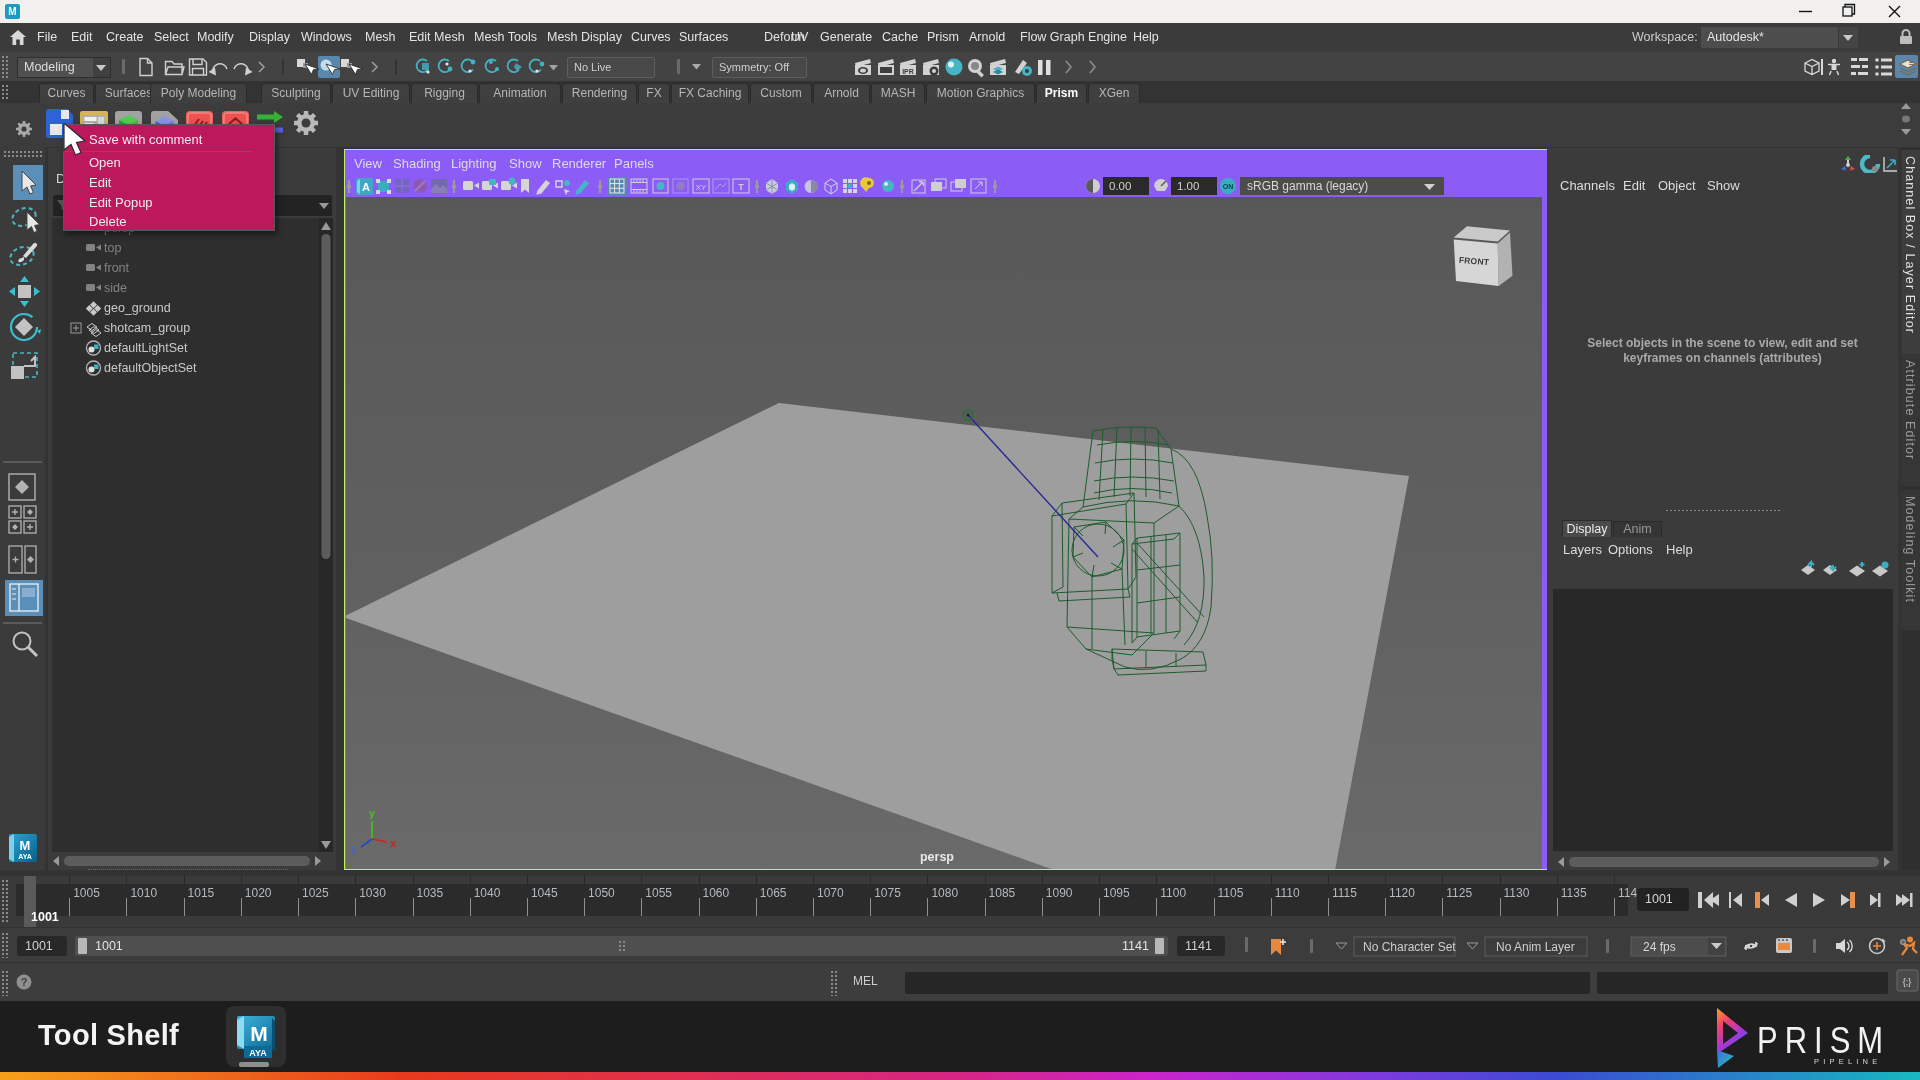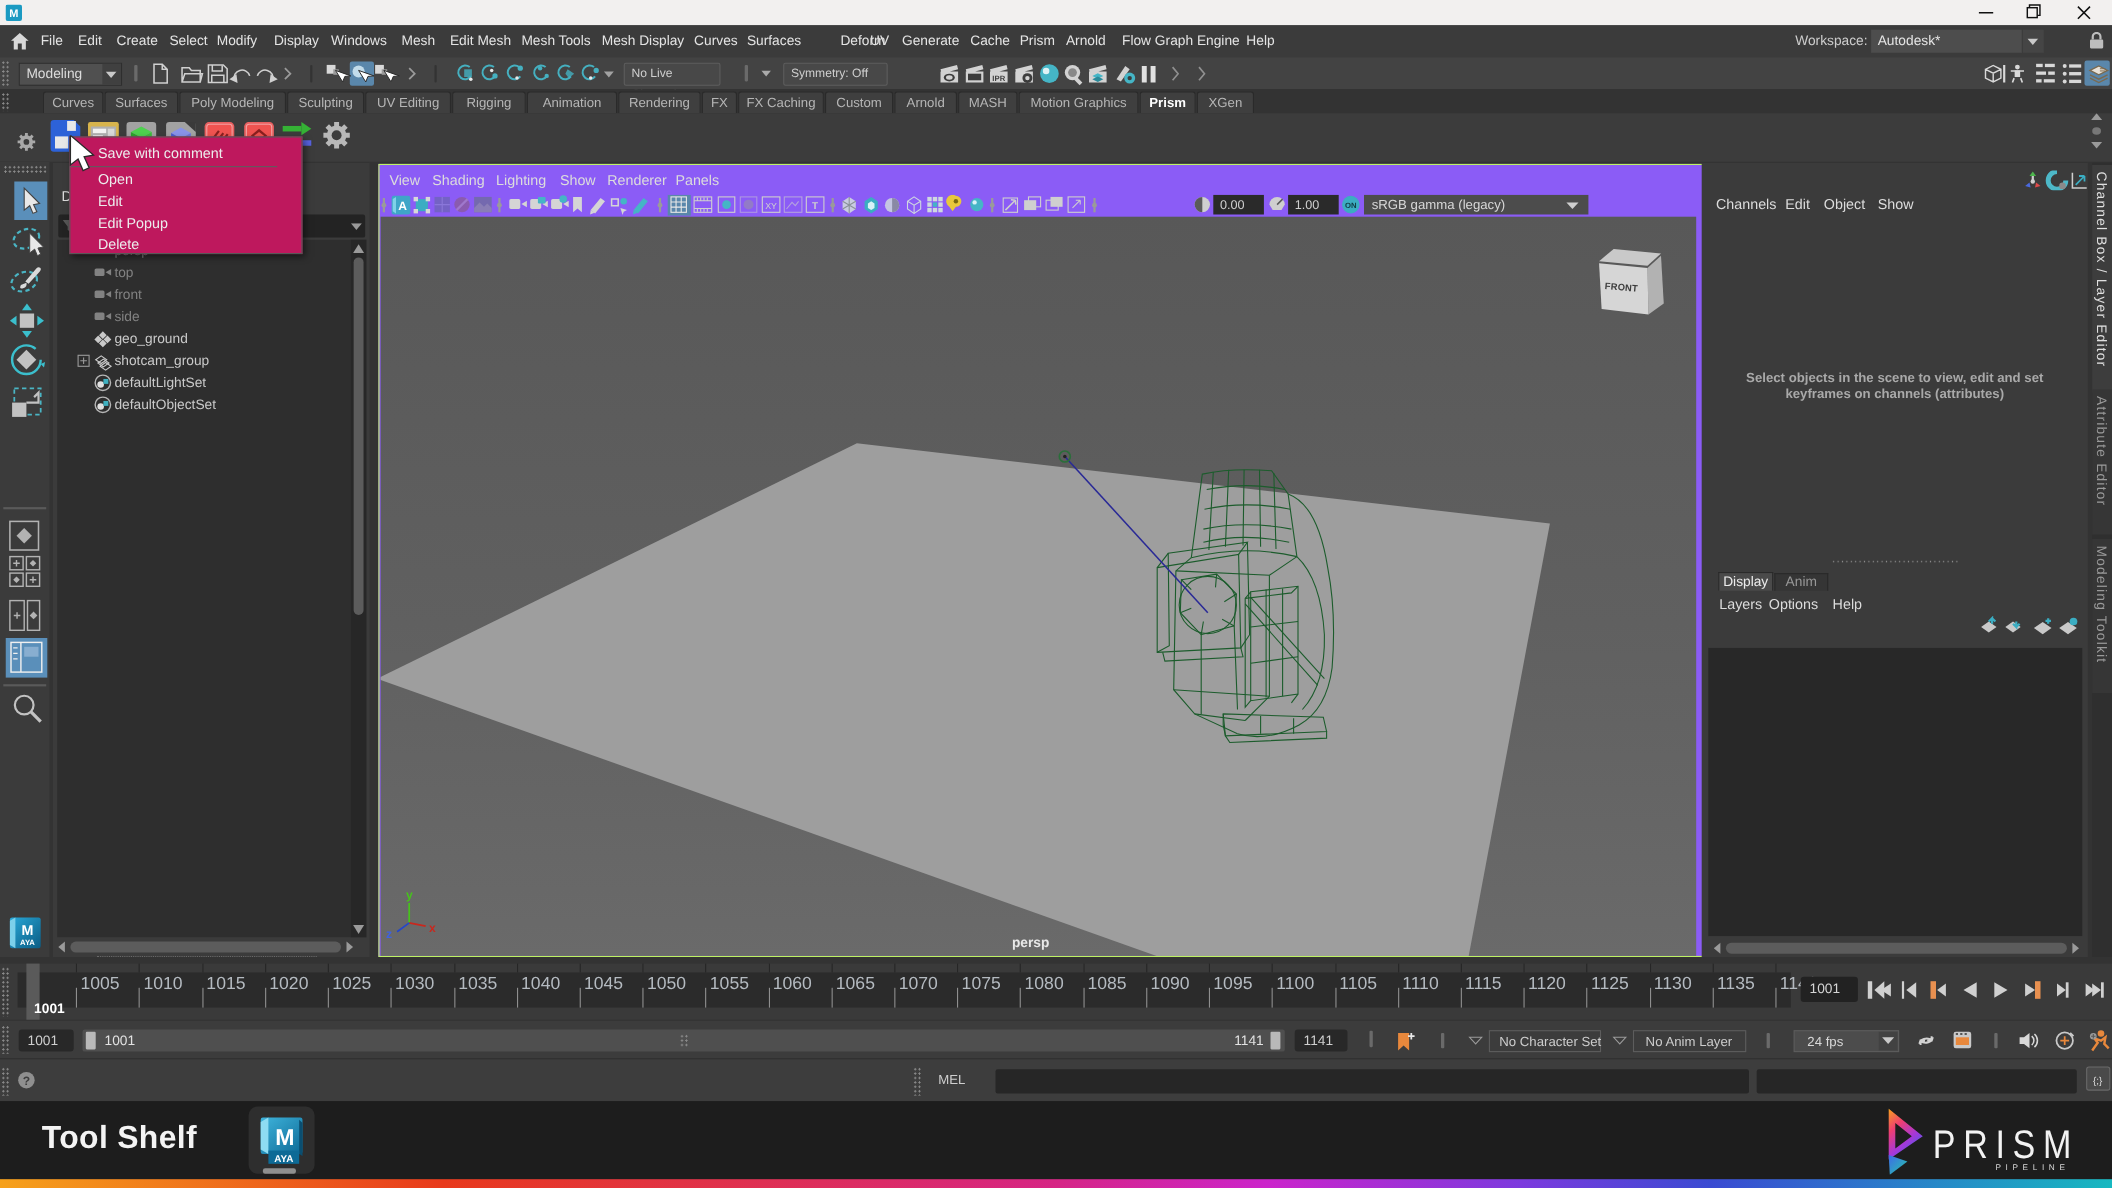--- a/index.html
+++ b/index.html
@@ -29,21 +29,21 @@
 #viewport{left:344px;top:149px;width:1347px;height:721px;background:#8b5cf6;border:1px solid #bef264;}
 #vp3d{position:absolute;left:1px;top:47px;width:1196px;height:672px;background:linear-gradient(#585858, #606060 55%, #6a6a6a);}
 #rightpanel{left:1547px;top:148px;width:351px;height:722px;background:#3b3b3b;}
 #sidebar{left:1902px;top:148px;width:18px;height:722px;background:#2f2f2f;}
 .vtab{position:absolute;left:0;width:18px;background:#3a3a3a;}
 .vtxt{position:absolute;left:15px;top:6px;transform-origin:0 0;transform:rotate(90deg);font-size:12.5px;white-space:nowrap;letter-spacing:1.1px;}
 
 #timeline{left:0;top:876px;width:1920px;height:51px;background:#3a3a3a;}
 #timeband{position:absolute;left:16px;top:8px;width:1612px;height:32px;background:#2b2b2b;}
 .tick{position:absolute;width:1px;}
-.tlabel{position:absolute;top:10px;font-size:16px;color:#b4bac0;}
+.tlabel{position:absolute;top:10px;font-size:12px;color:#b4bac0;}
 #rangerow{left:0;top:928px;width:1920px;height:34px;background:#3c3c3c;}
 #cmdrow{left:0;top:962px;width:1920px;height:39px;background:#3d3d3d;border-top:1px solid #303030;}
 #toolshelfbar{left:0;top:1001px;width:1920px;height:71px;background:#1d1d1d;}
 #rainbow{left:0;top:1072px;width:1920px;height:8px;background:linear-gradient(90deg,#f6a11b 0%,#e83a1c 21%,#d62585 50%,#cb24cb 60%,#7c3ade 72%,#3a4bd2 81%,#17b8c0 100%);}
 
 #popup{left:63px;top:124px;width:212px;height:107px;background:#be185d;border:1px solid #585858;box-shadow:2px 3px 6px rgba(0,0,0,.5);z-index:50;}
 .pitem{position:absolute;left:25px;font-size:13px;color:#ececec;}
 </style></head>
 <body>
 <div id="root">
@@ -245,21 +245,21 @@
     <path d="M11,5.5 h5 M11,7.5 h5" stroke="#7a6a50" stroke-width="0.9"></path>
   </g>
 </svg>
 
 <div class="abs" id="shelftabs"></div>
 <div class="grip" style="left:1px;top:84px;height:17px"></div>
 <div class="grip" style="left:1px;top:106px;height:38px"></div>
 <div class="abs" style="left:40px;top:89px;width:16px;height:7px;border-top:2px solid #999;border-bottom:2px solid #999;"></div>
 <div class="stab" style="left:39px;width:55px">Curves</div>
 <div class="stab" style="left:95px;width:67px">Surfaces</div>
-<div class="stab" style="left:163px;width:97px">Poly Modeling</div>
+<div class="stab" style="left:150px;width:97px">Poly Modeling</div>
 <div class="stab" style="left:261px;width:70px">Sculpting</div>
 <div class="stab" style="left:332px;width:78px">UV Editing</div>
 <div class="stab" style="left:411px;width:67px">Rigging</div>
 <div class="stab" style="left:479px;width:82px">Animation</div>
 <div class="stab" style="left:562px;width:75px">Rendering</div>
 <div class="stab" style="left:638px;width:32px">FX</div>
 <div class="stab" style="left:671px;width:78px">FX Caching</div>
 <div class="stab" style="left:750px;width:62px">Custom</div>
 <div class="stab" style="left:813px;width:57px">Arnold</div>
 <div class="stab" style="left:871px;width:54px">MASH</div>

